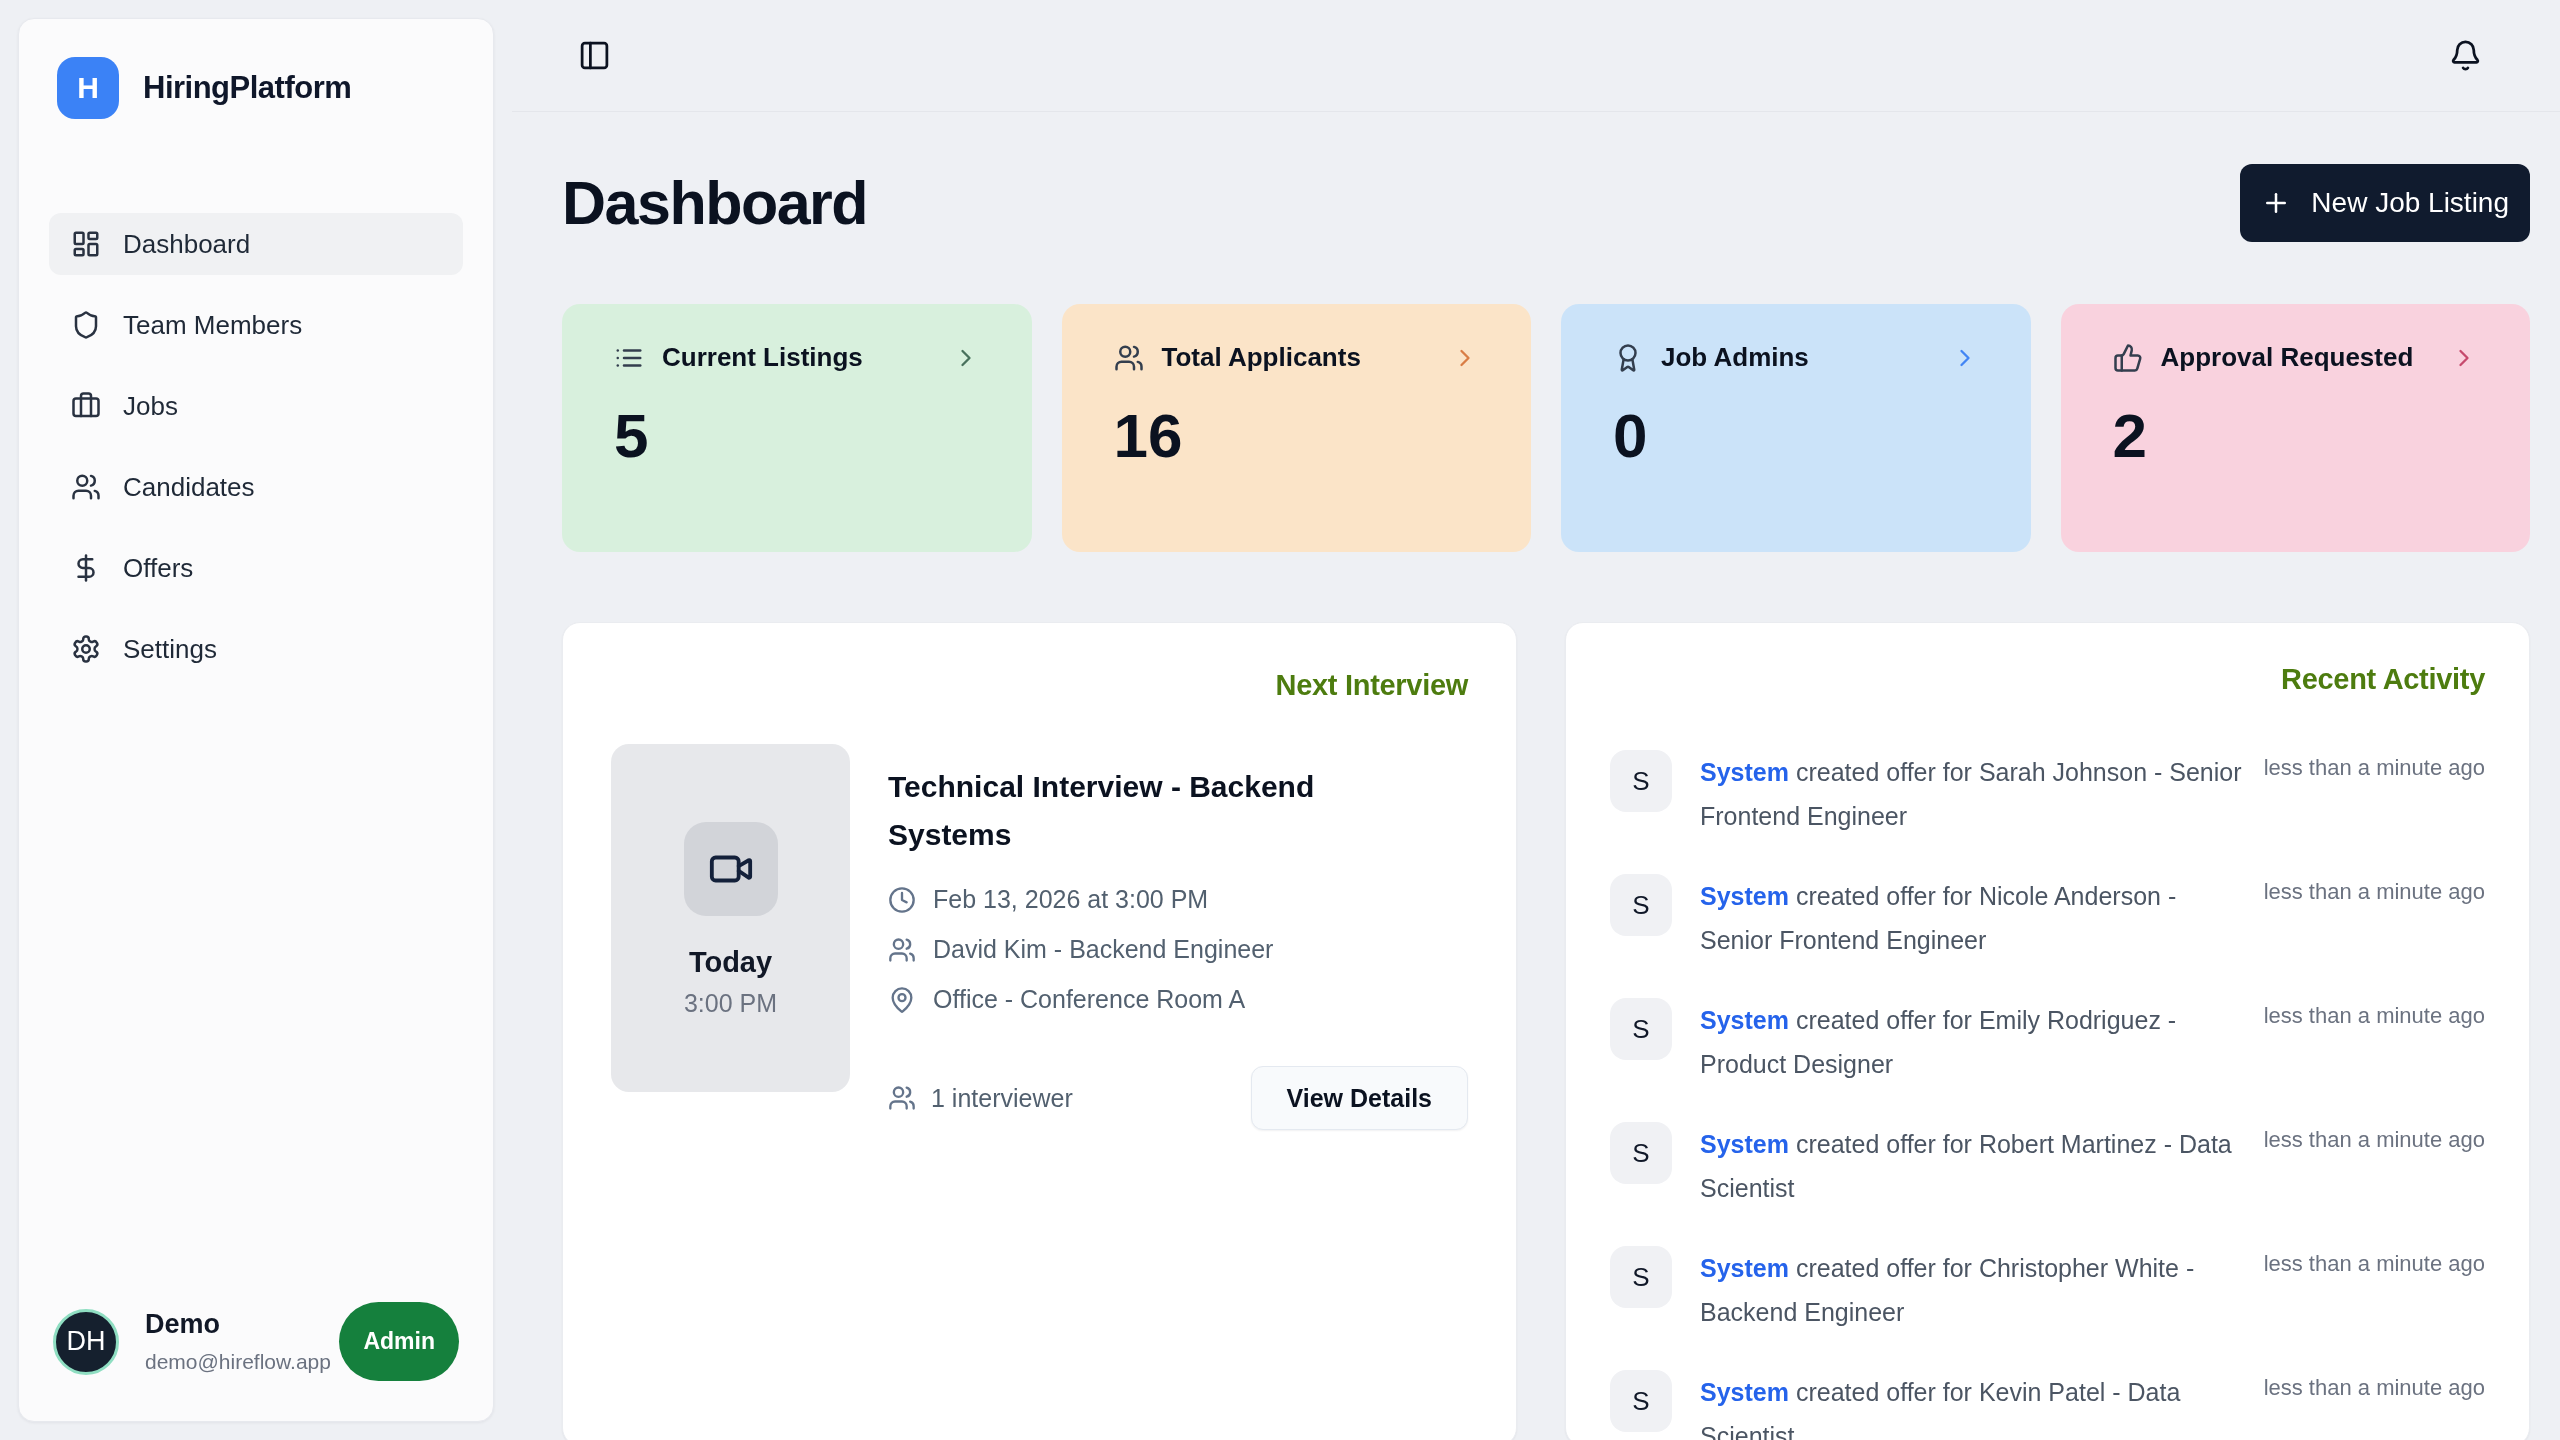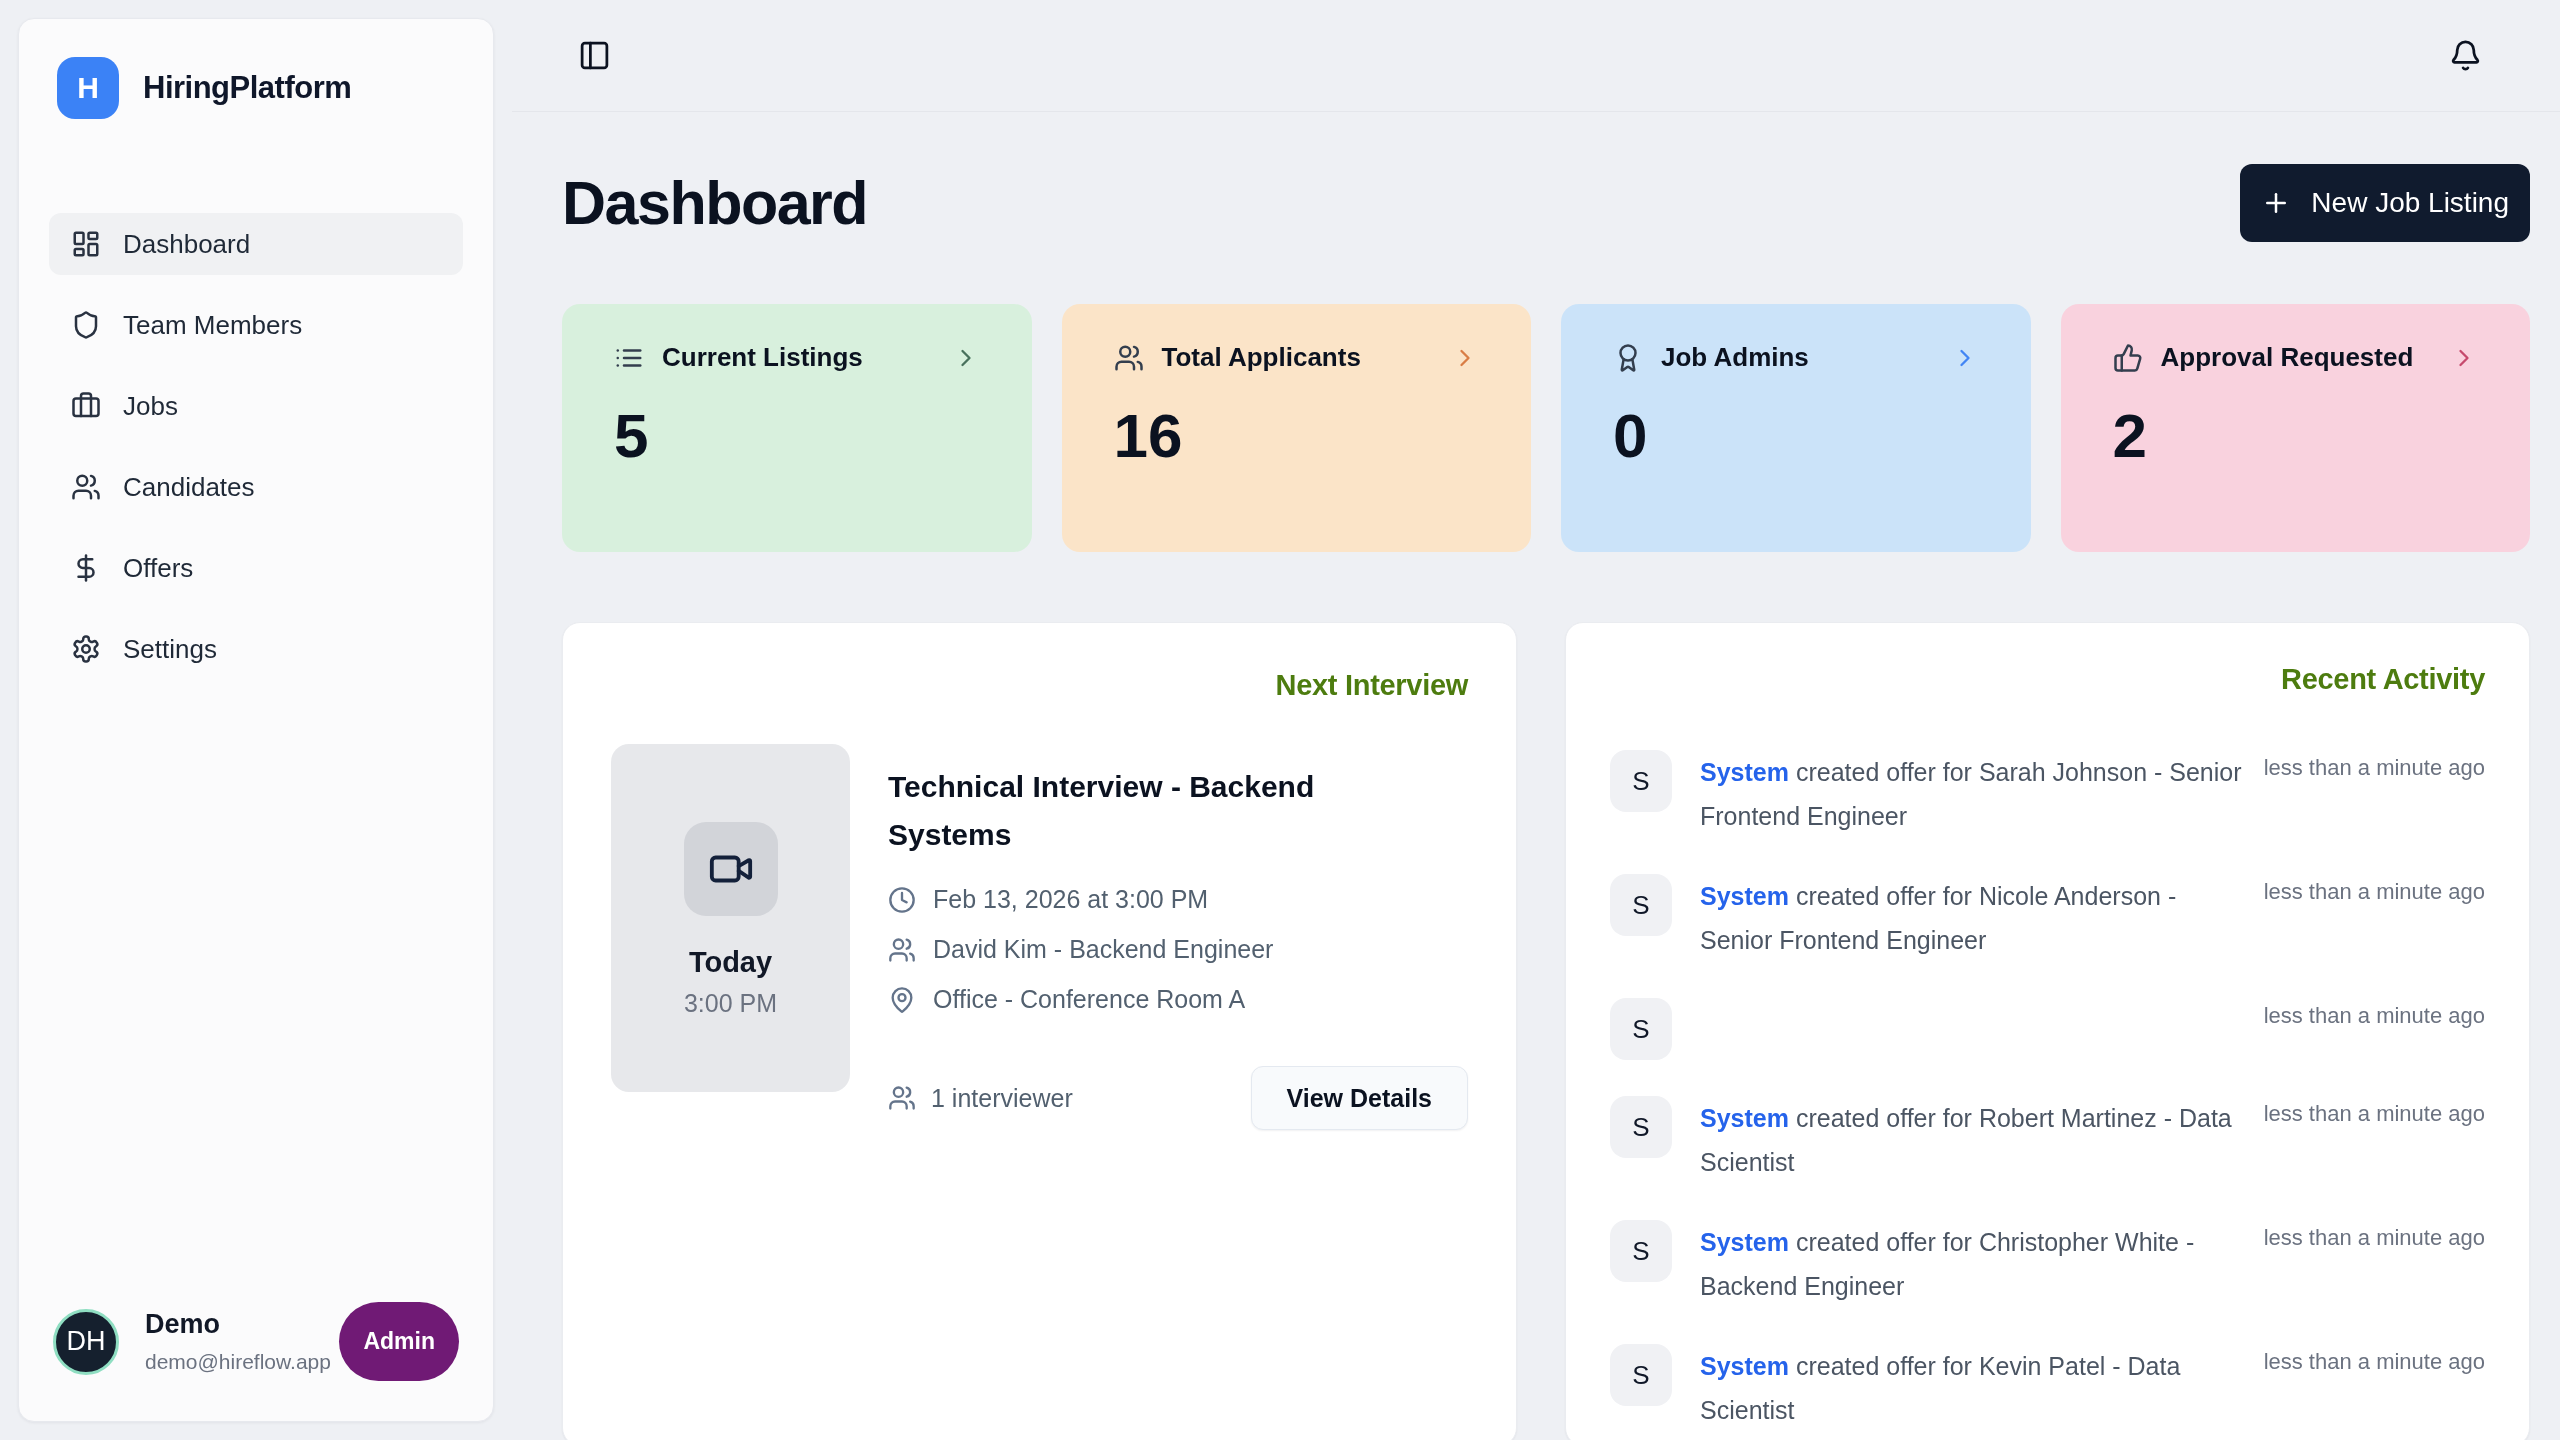--- a/index.html
+++ b/index.html
@@ -34,21 +34,21 @@
 
   .user-footer { position:absolute; left:34px; right:34px; bottom:40px; display:flex; align-items:center; }
   .avatar {
     width:66px; height:66px; border-radius:50%; background:#15202e; color:#fff;
     font-size:27px; display:grid; place-items:center; border:3px solid #8fdec2; flex:none;
   }
   .user-info { margin-left:26px; flex:1; }
   .user-name { font-size:27px; font-weight:600; color:#111827; }
   .user-email { font-size:21px; color:#6b7280; margin-top:10px; }
   .role-badge {
-    align-self:flex-start; margin-top:0; background:#701a75; color:#fff;
+    align-self:flex-start; margin-top:0; background:#15803d; color:#fff;
     font-size:23px; font-weight:700; border-radius:999px; padding:26px 24px;
   }
 
   
   .main { position:absolute; left:512px; top:0; right:0; bottom:0; }
   .topbar {
     height:112px; border-bottom:1px solid #e4e6eb; display:flex;
     align-items:center; justify-content:space-between; padding:0 74px 0 62px;
   }
   .icon-btn { background:none; border:none; cursor:pointer; color:#0b1220; padding:4px; }
@@ -349,20 +349,21 @@
           </div>
 
           <div class="act-item">
             <div class="act-avatar">S</div>
             <div class="act-text"><span class="act-actor">System</span> <span>created offer for Nicole Anderson - Senior Frontend Engineer</span></div>
             <div class="act-time">less than a minute ago</div>
           </div>
 
           <div class="act-item">
             <div class="act-avatar">S</div>
+            <div class="act-text"><span class="act-actor">System</span> <span>created offer for Emily Rodriguez - Product Designer</span></div>
             <div class="act-time">less than a minute ago</div>
           </div>
 
           <div class="act-item">
             <div class="act-avatar">S</div>
             <div class="act-text"><span class="act-actor">System</span> <span>created offer for Robert Martinez - Data Scientist</span></div>
             <div class="act-time">less than a minute ago</div>
           </div>
 
           <div class="act-item">

